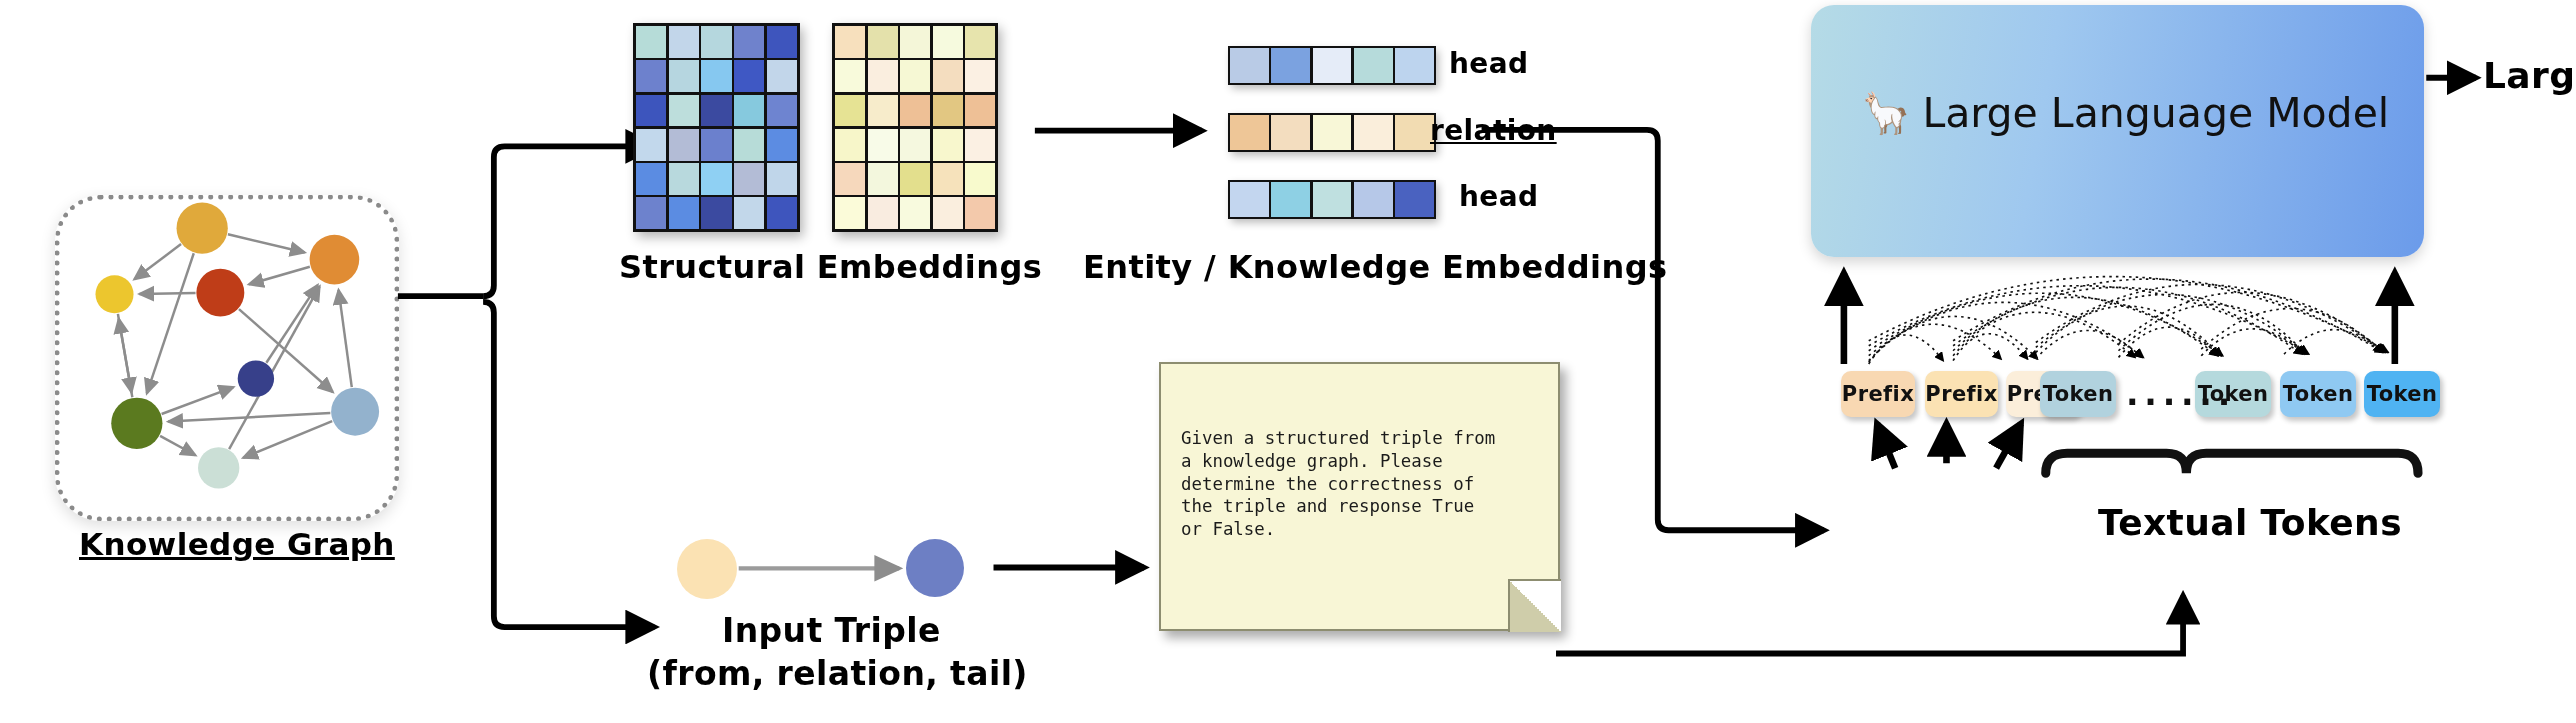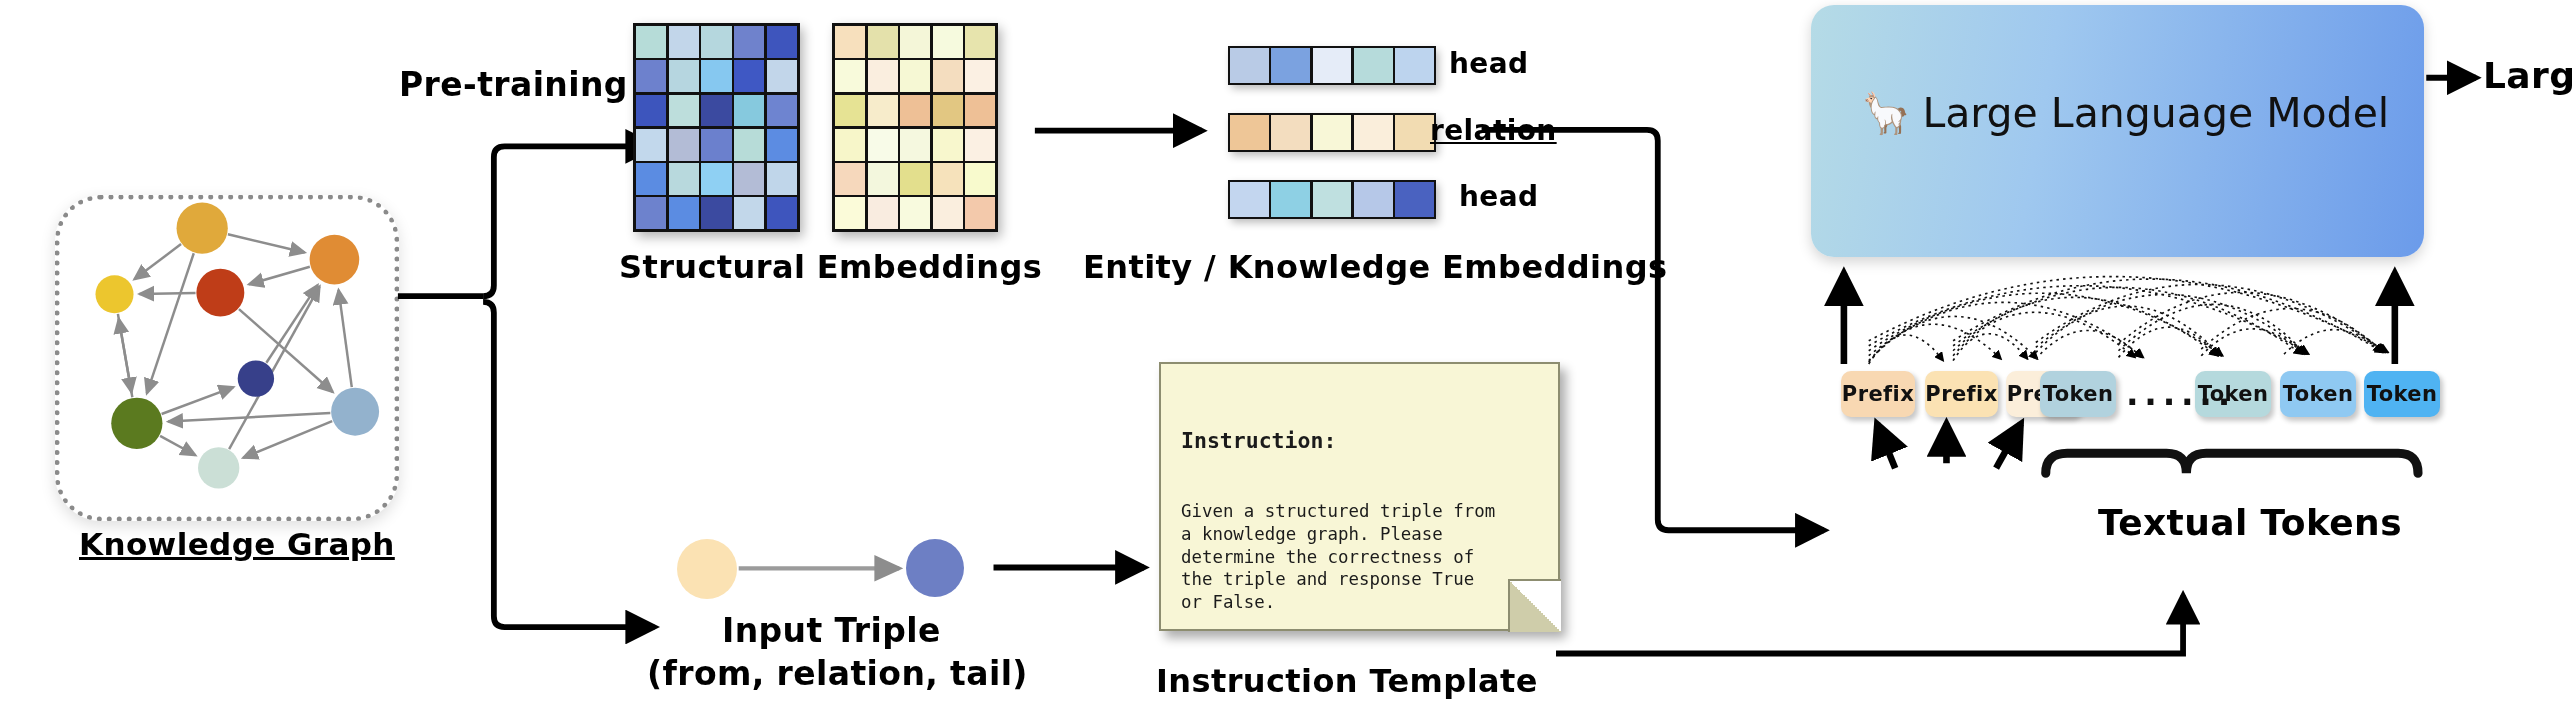--- a/index.html
+++ b/index.html
@@ -230,21 +230,20 @@
       <div class="cell" style="background: rgb(227, 223, 141);"></div>
       <div class="cell" style="background: rgb(246, 226, 187);"></div>
       <div class="cell" style="background: rgb(248, 250, 205);"></div>
       <div class="cell" style="background: rgb(251, 251, 217);"></div>
       <div class="cell" style="background: rgb(249, 236, 224);"></div>
       <div class="cell" style="background: rgb(248, 250, 222);"></div>
       <div class="cell" style="background: rgb(250, 238, 222);"></div>
       <div class="cell" style="background: rgb(243, 201, 171);"></div>
     </div>
 
-  <div class="lbl hand" style="left:399px;top:65px;font-size:33px;">Pre-training</div>
   <div class="lbl hand" style="left:619px;top:248px;font-size:32px;">Structural Embeddings</div>
   <div class="lbl hand" style="left:1083px;top:248px;font-size:32px;">Entity / Knowledge Embeddings</div>
 
   <div class="strip" id="strip-head">
       <div class="cell" style="background: rgb(185, 203, 230);"></div>
       <div class="cell" style="background: rgb(123, 162, 224);"></div>
       <div class="cell" style="background: rgb(229, 236, 248);"></div>
       <div class="cell" style="background: rgb(182, 219, 219);"></div>
       <div class="cell" style="background: rgb(189, 212, 238);"></div>
     </div>
@@ -269,33 +268,31 @@
   <svg class="ov" viewBox="0 0 3112 874">
     <path d="M892,687 H1086" stroke="#9b9b9b" stroke-width="5" fill="none" marker-end="url(#gray-arrow)"></path>
   </svg>
   <div id="triple-head"></div>
   <div id="triple-tail"></div>
   <div class="lbl hand" style="left:722px;top:611px;font-size:33px;">Input Triple</div>
   <div class="lbl hand" style="left:647px;top:654px;font-size:33px;">(from, relation, tail)</div>
 
   <div id="note">
     <div id="note-inner">
-      <div class="bold">Instruction:</div>
       <div>Given a structured triple from
 a knowledge graph. Please
 determine the correctness of
 the triple and response True
 or False.</div>
       <div style="height:21.5px"></div>
       
       
     </div>
     <div id="note-fold"></div>
   </div>
-  <div class="lbl hand" style="left:1156px;top:662px;font-size:32px;">Instruction Template</div>
 
   <div id="llm"></div>
   <div id="llm-text">
     <span id="llama">🦙</span>
     <span>Large Language Model</span>
   </div>
   <div class="lbl hand" style="left:2483px;top:55px;font-size:36px;">Large</div>
 
   <div id="token-row">
       <div class="tok hand" style="left: 1841px; width: 74px; background: rgb(248, 216, 178);">Prefix</div>

